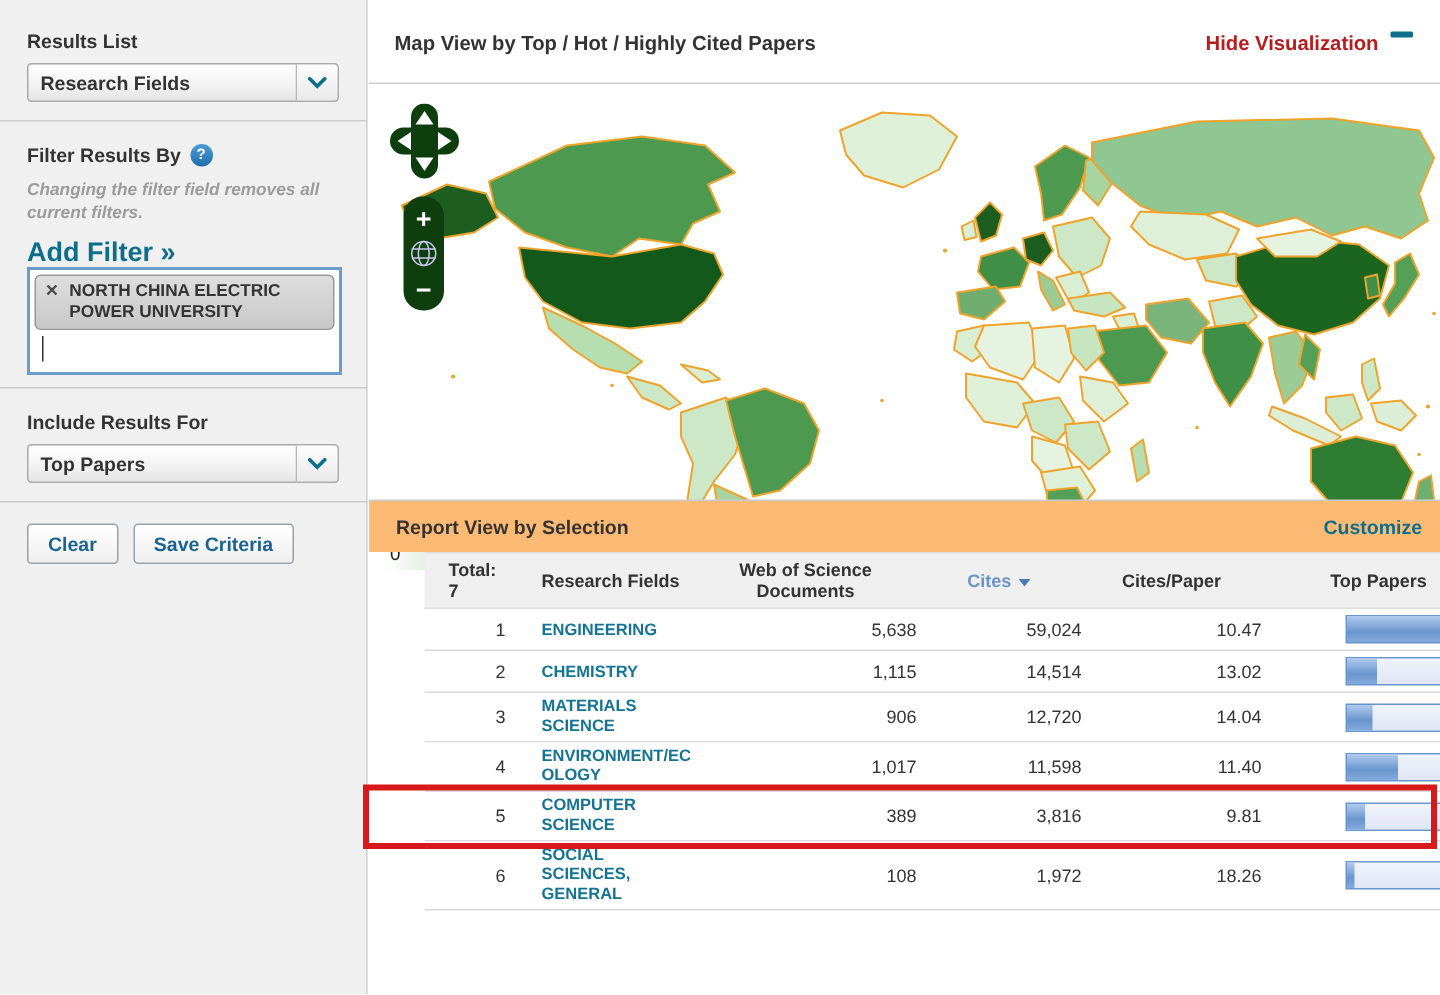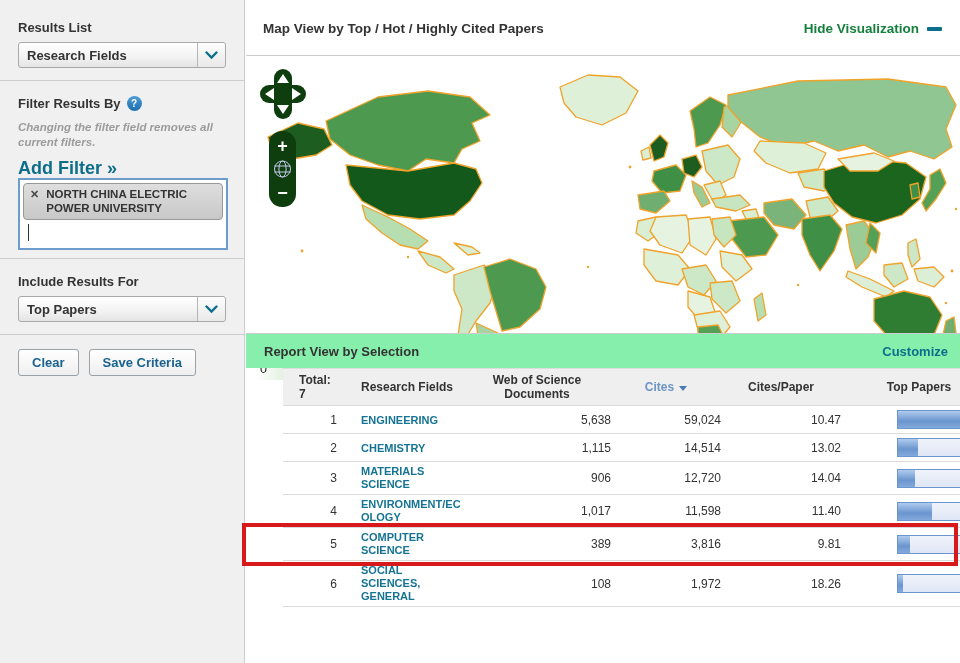--- a/index.html
+++ b/index.html
@@ -32,34 +32,34 @@
   .include-label { position:absolute; left:18px; top:274px; }
   .include-dd { top:296px; }
   .btnrow { position:absolute; left:18px; top:349px; display:flex; gap:10px; }
   .btn { height:27px; padding:0 13px; border:1px solid #9AA2A8; border-radius:3px; font-size:13px; font-weight:bold; color:#1A628F;
          background:linear-gradient(180deg,#FFFFFF,#EFEFEF); cursor:pointer; font-family:"Liberation Sans",sans-serif; }
 
   
   .panel { position:absolute; left:246px; top:0; width:714px; height:663px; background:#fff;border-radius:13px; }
   .panel-head { position:absolute; left:0; top:0; width:714px; height:56px; border-bottom:1px solid #CCCCCC; }
   .panel-title { position:absolute; left:17px; top:21px; font-size:13.5px; font-weight:bold; color:#333; }
-  .hide-link { position:absolute; right:18px; top:21px; font-size:13.5px; font-weight:bold; color:#15803d; text-decoration:none; display:flex; align-items:center; gap:8px; }
+  .hide-link { position:absolute; right:18px; top:21px; font-size:13.5px; font-weight:bold; color:#b91c1c; text-decoration:none; display:flex; align-items:flex-start; gap:8px; }
   .minus-glyph { display:inline-block; width:15px; height:4px; background:#0D6E8C; border-radius:1px; }
 
   .map-wrap { position:absolute; left:0; top:57px; width:714px; height:295px; background:#fff; }
   .map-svg { position:absolute; left:12px; top:2px; }
   .panzoom { position:absolute; left:14px; top:12px; }
 
   .legend { position:absolute; left:11px; top:302px; width:152px; height:21px;
             background:linear-gradient(90deg,#FFFFFF 0%,#CFE6CB 30%,#5EA35E 65%,#0E5A0E 100%); }
   .legend .lmin { position:absolute; left:3px; top:3px; font-size:12.5px; color:#222; }
   .legend .lmax { position:absolute; left:55px; top:3px; font-size:12.5px; color:#222; }
 
   .sect-divider { position:absolute; left:0; top:333px; width:714px; height:1px; background:#CCCCCC; }
-  .report-bar { position:absolute; left:0; top:334px; width:714px; height:34px; background:#86efac; }
+  .report-bar { position:absolute; left:0; top:334px; width:714px; height:34px; background:#fdba74; }
   .report-title { position:absolute; left:18px; top:10px; font-size:13px; font-weight:bold; color:#333; }
   .customize { position:absolute; right:12px; top:10px; font-size:13px; font-weight:bold; color:#0D6E8C; text-decoration:none; }
 
   
   .tbl { position:absolute; left:0; top:368px; width:714px;padding-left:37px; }
   .thead, .trow { display:grid; grid-template-columns:58px 122px 148px 110px 120px 156px; width:714px; }
   .thead { background:#EFEFEF; border-top:1px solid #DDDDDD; border-bottom:1px solid #DDDDDD; min-height:38px; align-items:center; }
   .th { font-size:12px; font-weight:bold; color:#333; text-align:center; line-height:14px; padding:4px 0; }
   .th.tot { text-align:left; padding-left:16px; }
   .th.rf { text-align:left; padding-left:20px; }

